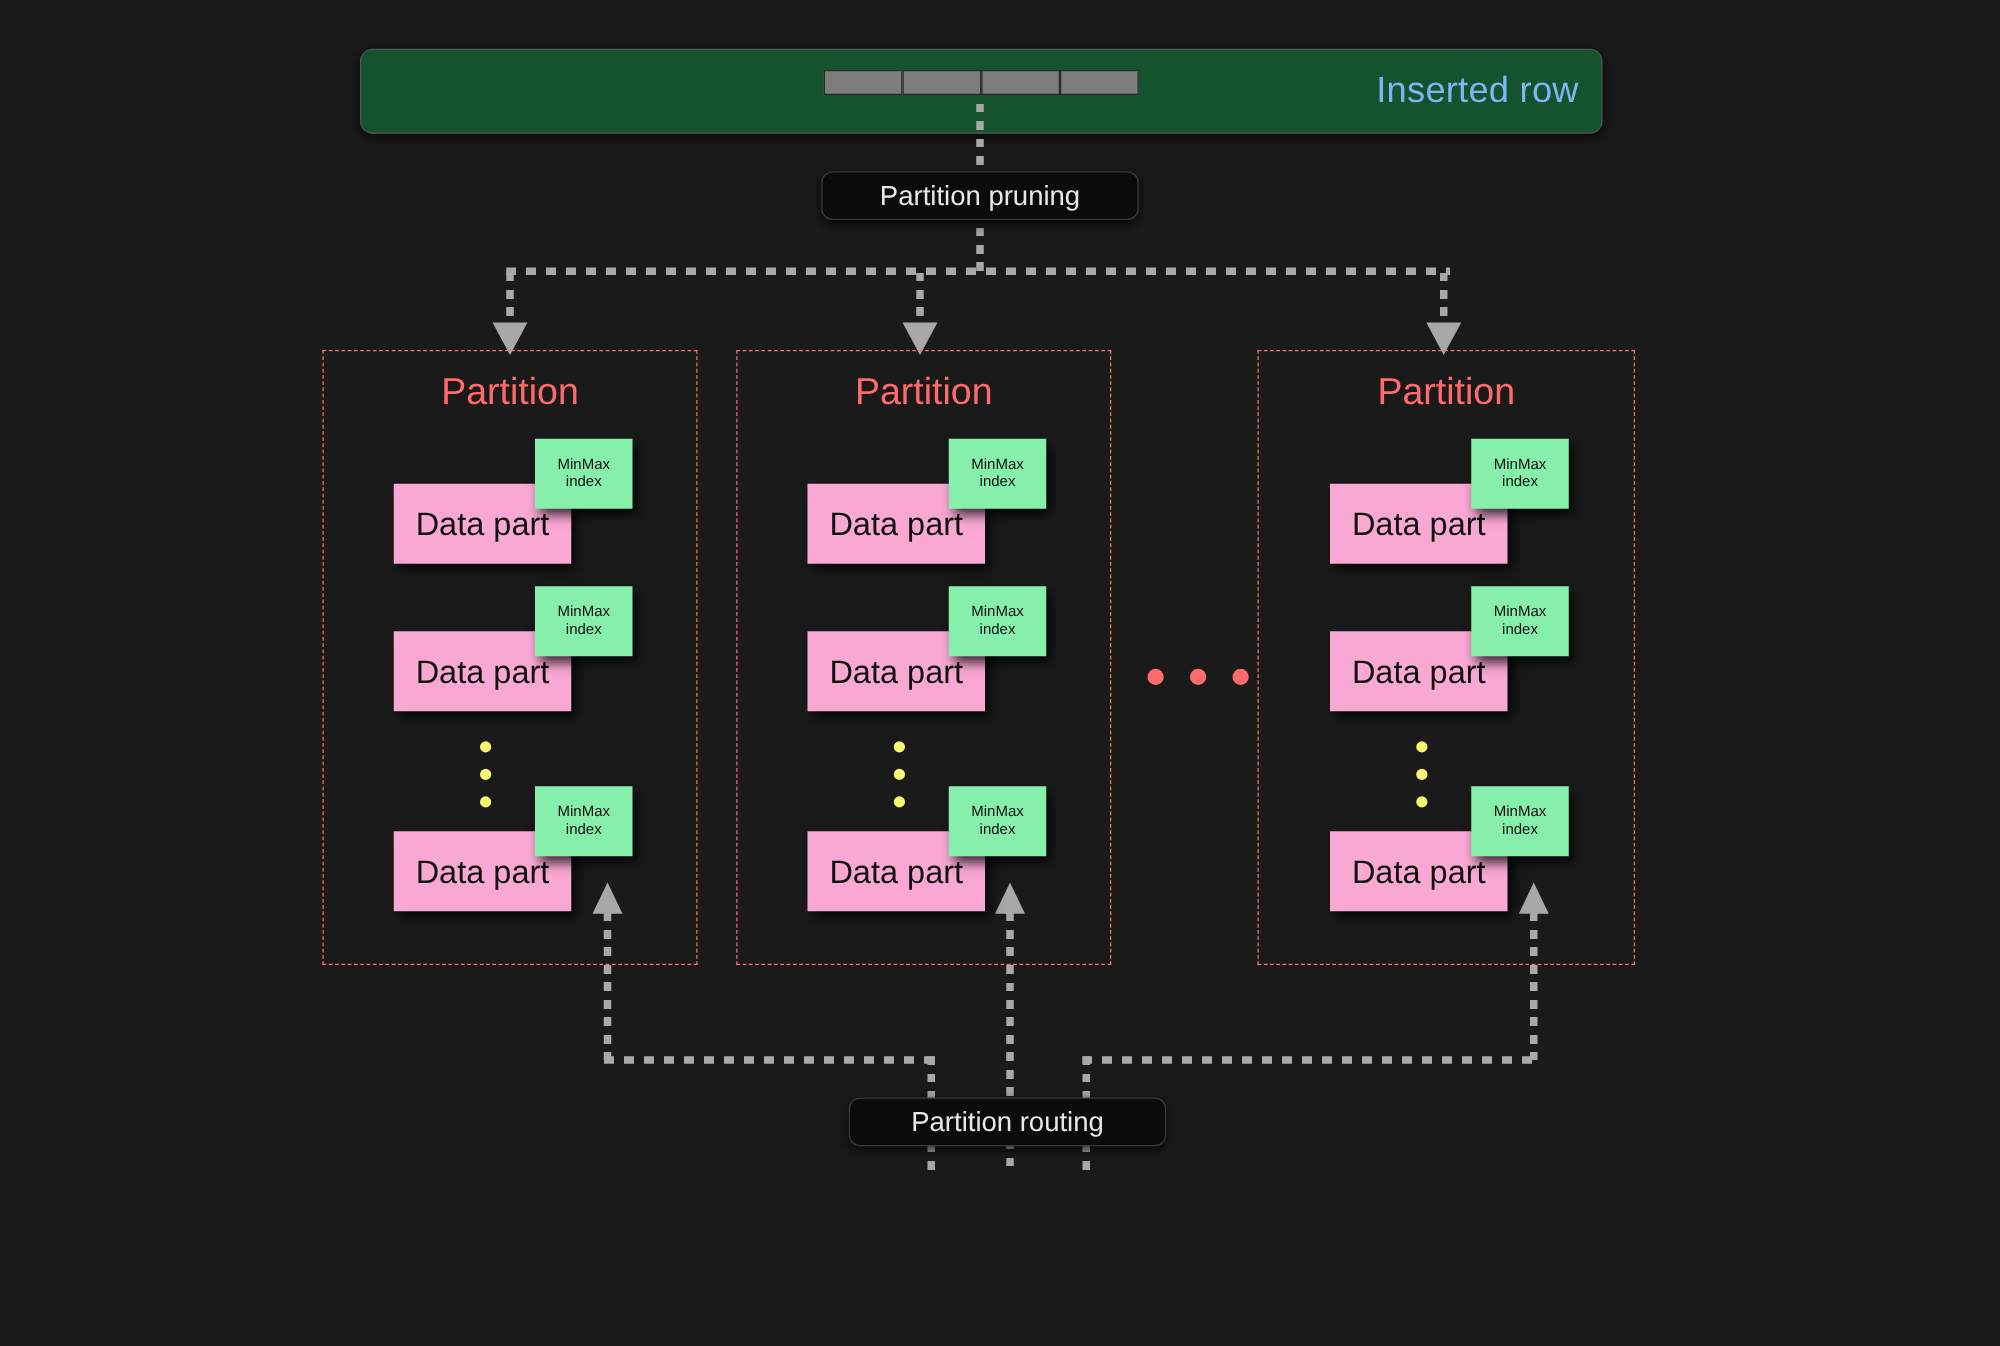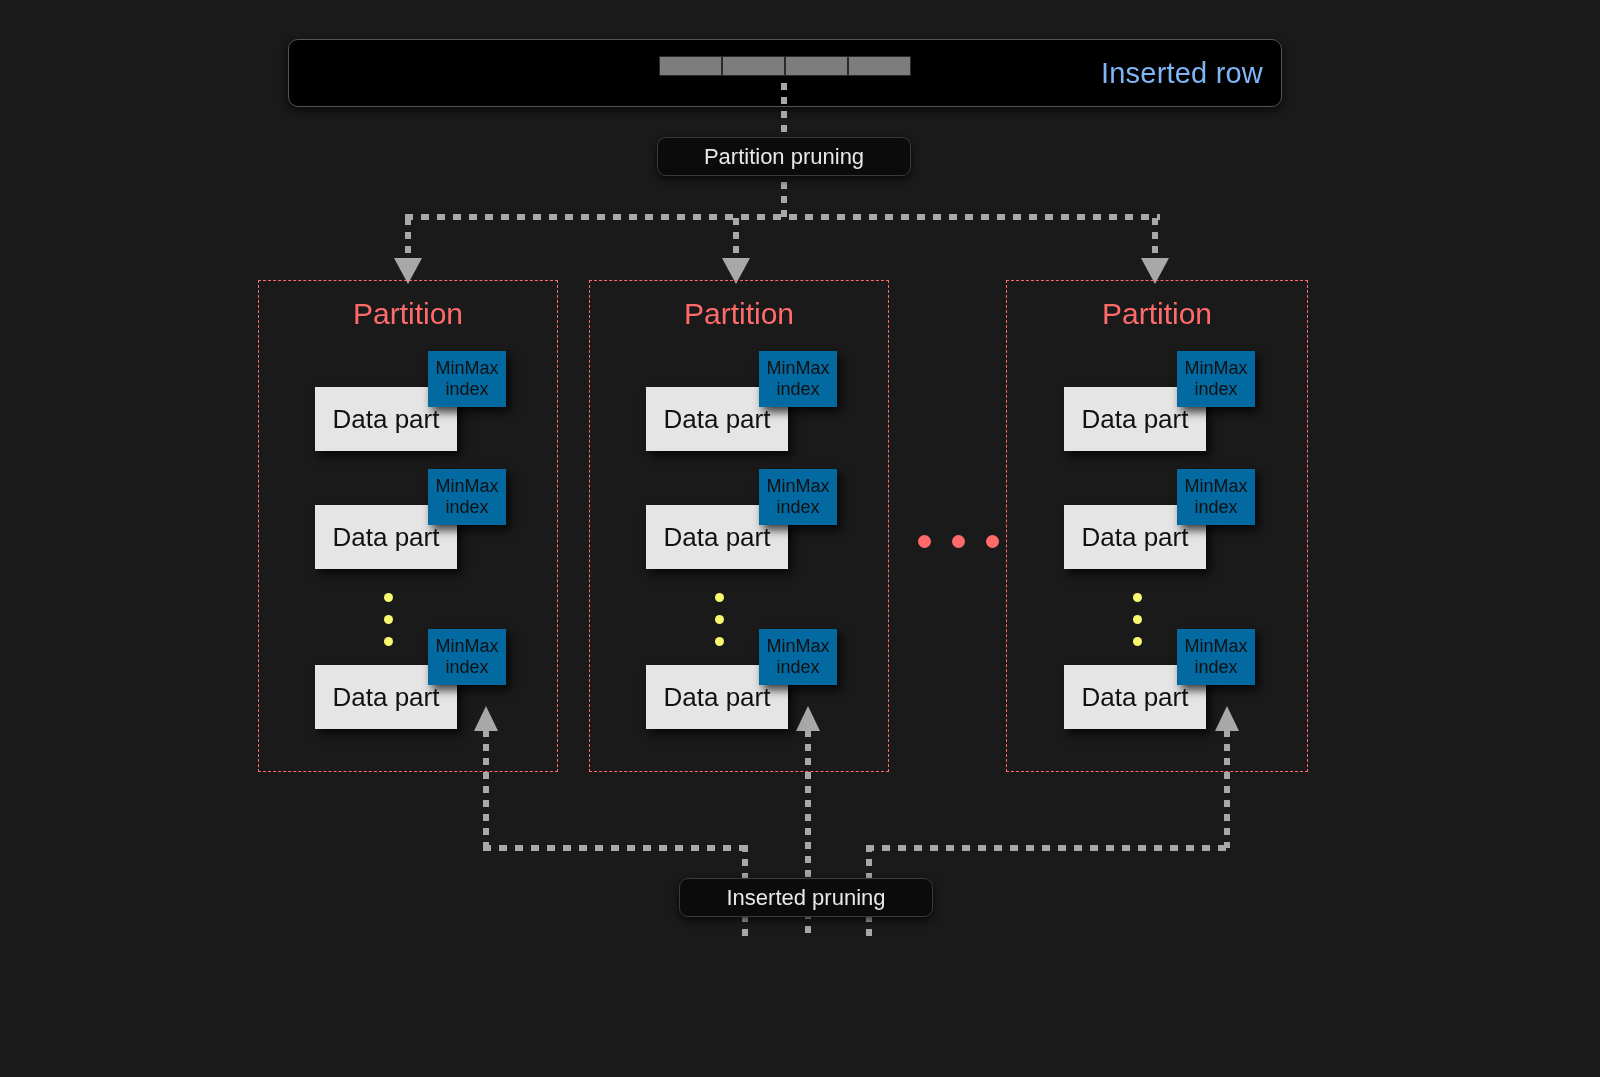--- a/index.html
+++ b/index.html
@@ -8,21 +8,21 @@
     background:#1a1a1a;
     font-family:"Liberation Sans", sans-serif;
     overflow:hidden;
     position:relative;
   }
   #stage{position:absolute;inset:0;}
 
   
   .wide-bar{
     position:absolute;
-    background:#000000;
+    background:#14532d;
     border:1px solid #555;
     border-radius:10px;
     box-shadow:0 3px 10px rgba(0,0,0,.7);
   }
   #inserted-bar{left:288px;top:39px;width:992px;height:66px;}
   #query-bar{left:288px;top:952px;width:992px;height:66px;}
 
   .bar-label{
     position:absolute;right:18px;top:50%;transform:translateY(-50%);
     font-size:29px;color:#7fb4f5;letter-spacing:.2px;white-space:nowrap;
@@ -84,28 +84,28 @@
 
   .partition-title{
     position:absolute;top:16px;left:0;right:0;text-align:center;
     color:#ff6b6b;font-size:30px;
   }
 
   
   .part-group{position:absolute;}
   .data-part{
     position:absolute;left:0;top:36px;width:142px;height:64px;
-    background:#e5e5e5;color:#111;font-size:26px;
+    background:#f9a8d4;color:#111;font-size:26px;
     display:flex;align-items:center;justify-content:center;
     box-shadow:4px 5px 9px rgba(0,0,0,.75);
     z-index:2;
   }
   .minmax{
     position:absolute;left:113px;top:0;width:78px;height:56px;
-    background:#0369a1;color:#111;font-size:18px;line-height:1.15;
+    background:#86efac;color:#111;font-size:12px;line-height:1.15;
     display:flex;flex-direction:column;align-items:center;justify-content:center;
     box-shadow:4px 5px 9px rgba(0,0,0,.75);
     z-index:3;text-align:center;
   }
 
   
   .vdots{position:absolute;display:flex;flex-direction:column;gap:13px;align-items:center;}
   .vdots i{width:9px;height:9px;border-radius:50%;background:#f9f871;display:block;}
 
   
@@ -260,16 +260,16 @@
   <div class="vline" style="left:742px;top:845px;height:95px;"></div>
 
   <div class="arrow-up" style="left:796px;top:706px;"></div>
   <div class="vline" style="left:805px;top:730px;height:210px;"></div>
 
   <div class="arrow-up" style="left:1215px;top:706px;"></div>
   <div class="vline" style="left:1224px;top:730px;height:118px;"></div>
   <div class="hline" style="left:866px;top:845px;width:364px;"></div>
   <div class="vline" style="left:866px;top:845px;height:95px;"></div>
 
-  <div class="pill" id="pruning-pill">Inserted pruning</div>
+  <div class="pill" id="pruning-pill">Partition routing</div>
 
 
 </div>
 
 </body></html>

